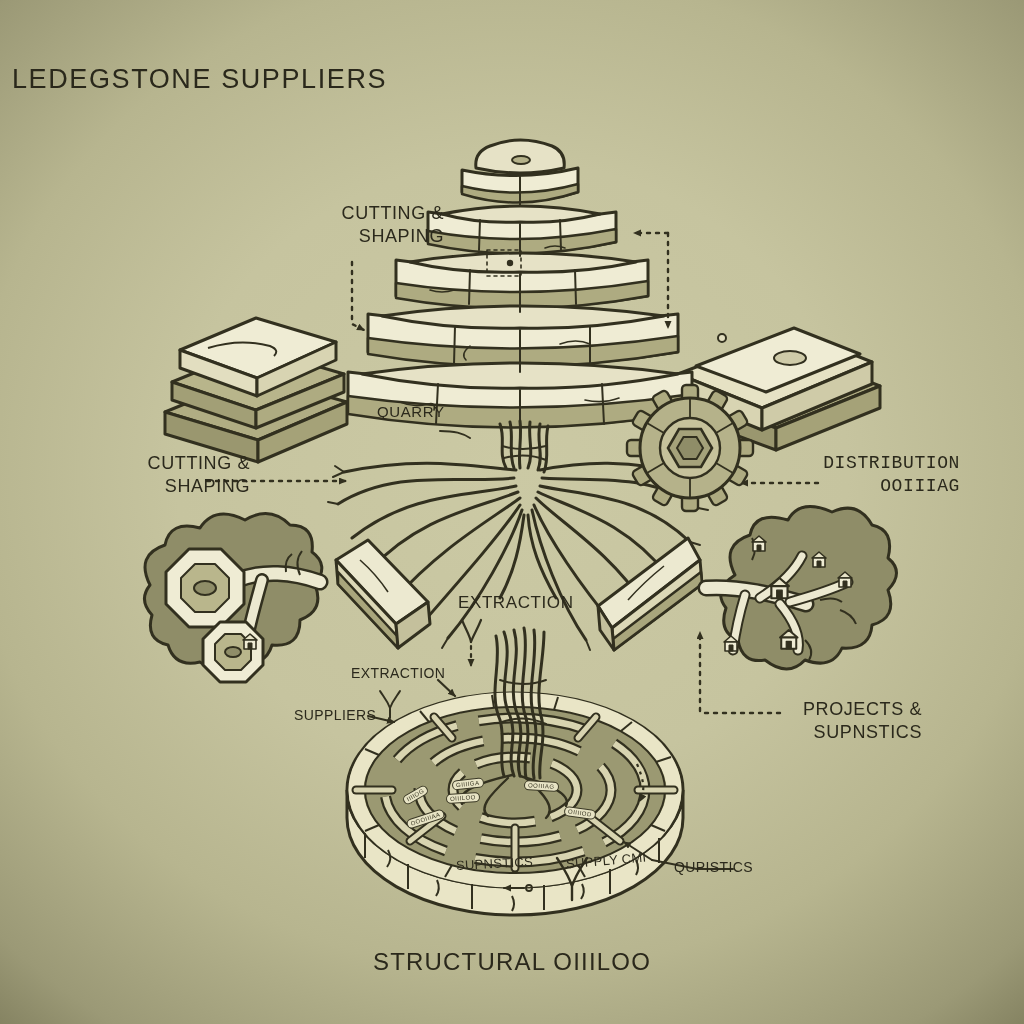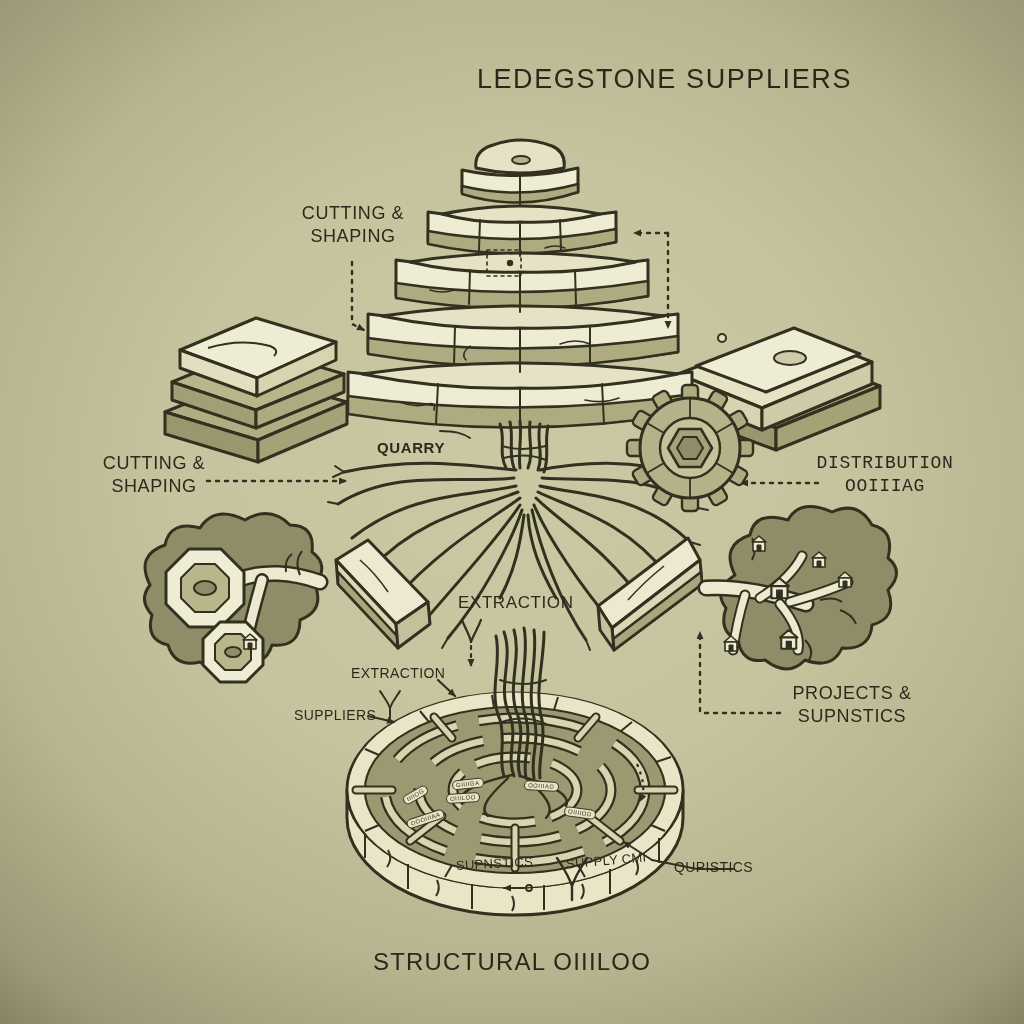--- a/index.html
+++ b/index.html
@@ -7,21 +7,21 @@
     position:relative;width:1024px;height:1024px;overflow:hidden;
     background:
       radial-gradient(ellipse 78% 72% at 50% 46%, #cbc9a4 0%, #c6c49f 42%, #b7b58f 68%, #9b9976 90%, #82805f 100%);
     font-family:"Liberation Sans",sans-serif;
   }
   svg{position:absolute;left:0;top:0;}
   .lbl{
     position:absolute;color:#2b291c;letter-spacing:.6px;line-height:1.3;
     white-space:nowrap;font-family:"Liberation Sans",sans-serif;
   }
-  .ctr{text-align:center;white-space:normal;}
+  .ctr{text-align:right;white-space:normal;}
   .title{font-size:27px;letter-spacing:1.6px;color:#2a281b;}
   .big{font-size:18px;}
   .mid{font-size:15px;}
   .sml{font-size:14px;letter-spacing:.4px;}
   .rim{font-size:13px;letter-spacing:.3px;color:#2e2c1e;}
   .pill{
     position:absolute;font-size:6px;line-height:8px;letter-spacing:.5px;
     background:#e7e3c4;border:1px solid #3a3825;border-radius:5px;
     padding:0 3px;color:#3a3825;white-space:nowrap;
   }
@@ -365,46 +365,46 @@
     <path d="M368,716 L394,722" stroke-width="2.2" marker-end="url(#ah)"></path>
     <path d="M780,713 L704,713" stroke-width="2.4" stroke-dasharray="3 6"></path>
     <path d="M700,711 L700,632" stroke-width="2.4" stroke-dasharray="3 6" marker-end="url(#ah)"></path>
     <path d="M733,869 L697,869 L652,860" stroke-width="2"></path>
     <path d="M652,860 L624,842" stroke-width="2" marker-end="url(#ah)"></path>
     <path d="M524,888 L504,888" stroke-width="2" marker-end="url(#ah)"></path>
     <circle cx="529" cy="888" r="3" stroke-width="1.8"></circle>
   </g>
 </svg>
 
-  <div class="lbl title" style="left:0;top:62px;width:852px;text-align:right;">LEDEGSTONE SUPPLIERS</div>
+  <div class="lbl title" style="left:0;top:62px;width:852px;text-align:left;padding-left:12px;">LEDEGSTONE SUPPLIERS</div>
 
   <div class="lbl big ctr" style="left:262px;top:202px;width:182px;">
     <span>CUTTING &amp;</span><br>
     <span>SHAPING</span>
   </div>
 
   <div class="lbl big ctr" style="left:58px;top:452px;width:192px;">
     <span>CUTTING &amp;</span><br>
     <span>SHAPING</span>
   </div>
 
-  <div class="lbl mid" style="left:377px;top:438px;font-weight:bold;">QUARRY</div>
+  <div class="lbl mid" style="left:377px;top:402px;">QUARRY</div>
 
   <div class="lbl big ctr" style="left:810px;top:452px;width:150px;font-family:Liberation Mono, monospace;">
     <span>DISTRIBUTION</span><br>
     <span>OOIIIAG</span>
   </div>
 
   <div class="lbl" style="left:458px;top:592px;font-size:17px;">EXTRACTION</div>
 
   <div class="lbl sml" style="left:351px;top:664px;">EXTRACTION</div>
 
   <div class="lbl sml" style="left:294px;top:706px;">SUPPLIERS</div>
 
-  <div class="lbl big ctr" style="left:782px;top:682px;width:140px;">
+  <div class="lbl big ctr" style="left:782px;top:698px;width:140px;">
     <span>PROJECTS &amp;</span><br>
     <span>SUPNSTICS</span>
   </div>
 
   <div class="lbl rim" style="left:456px;top:856px;transform:rotate(-3deg);">SUPNSTICS</div>
 
   <div class="lbl rim" style="left:566px;top:853px;transform:rotate(-5deg);">SUPPLY CMI</div>
 
   <div class="lbl sml" style="left:674px;top:858px;">QUPISTICS</div>
 

